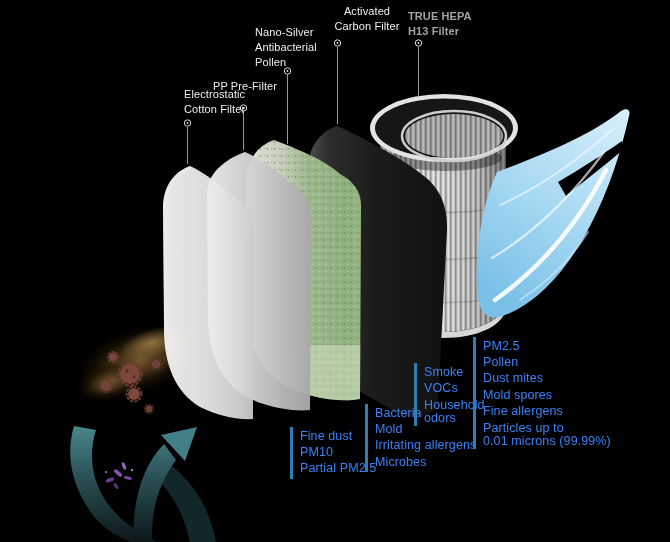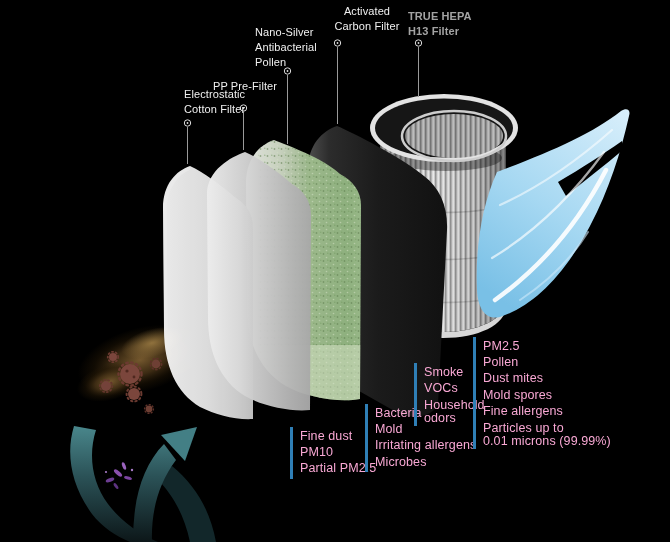--- a/index.html
+++ b/index.html
@@ -9,21 +9,21 @@
   }
   .stage svg{position:absolute;left:0;top:0;}
   .toplabel{
     position:absolute;color:#f0f0f0;font-size:11px;line-height:15px;
     white-space:pre-line;letter-spacing:.1px;
   }
   .toplabel.hepa{color:#a3a3a3;font-weight:bold;}
   .toplabel.center{text-align:center;}
   .plist{
     position:absolute;border-left:3px solid #2f7fb6;padding:1px 0 2px 7px;
-    color:#f9a8d4;font-size:12.5px;letter-spacing:.1px;
+    color:#3b82f6;font-size:12.5px;letter-spacing:.1px;
   }
   .plist .li{line-height:16.2px;white-space:pre-line;}
   .plist .li.tight{line-height:12.5px;padding-top:3px;}
 </style>
 </head>
 <body>
 
 <div class="stage">
 
 <svg width="670" height="542" viewBox="0 0 670 542">

